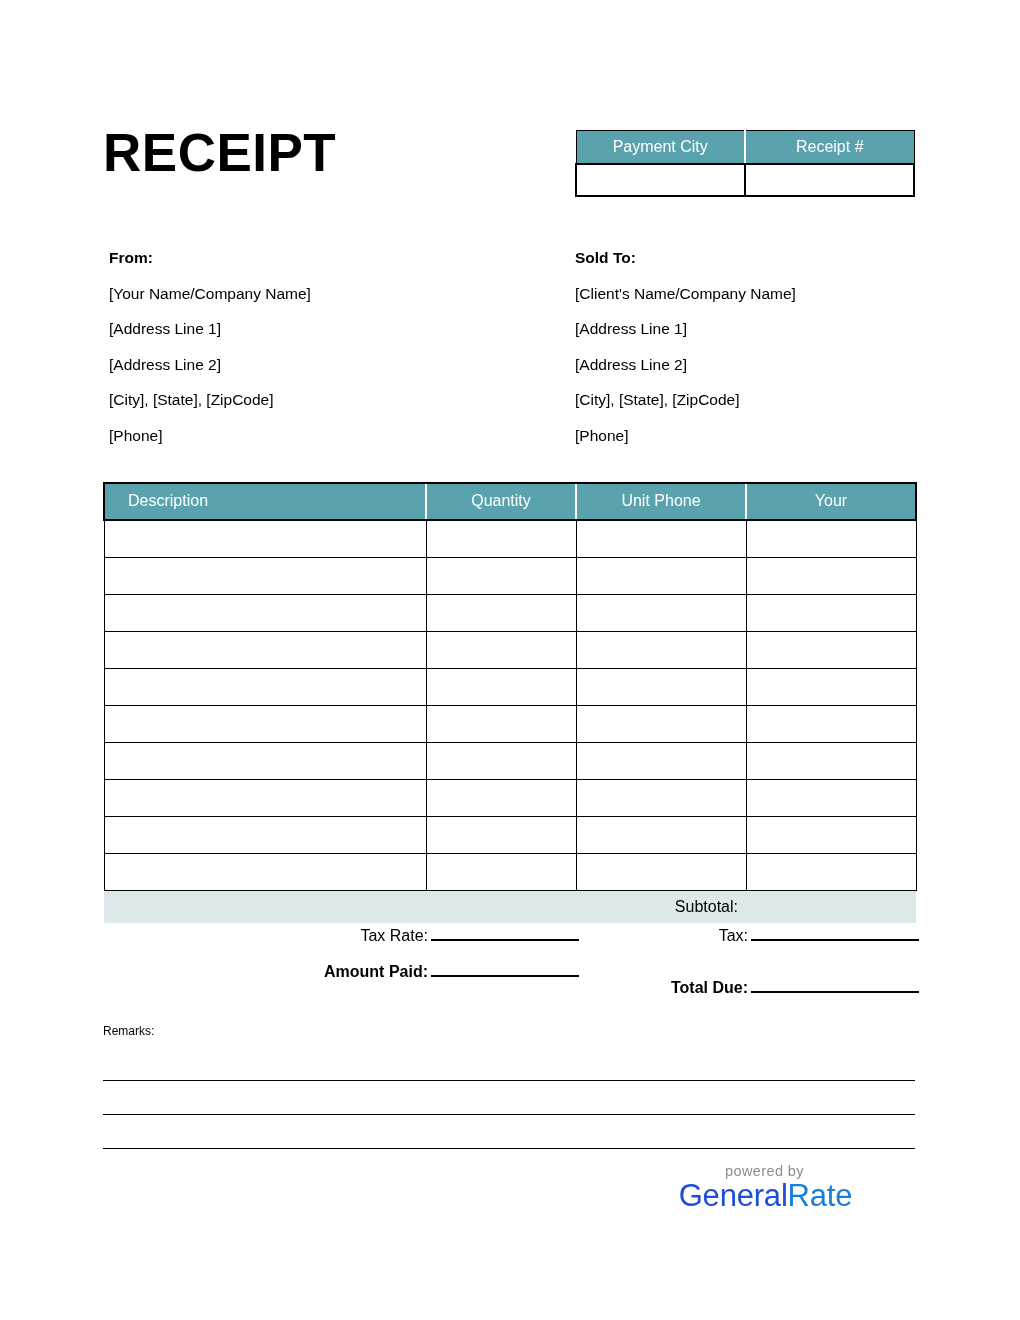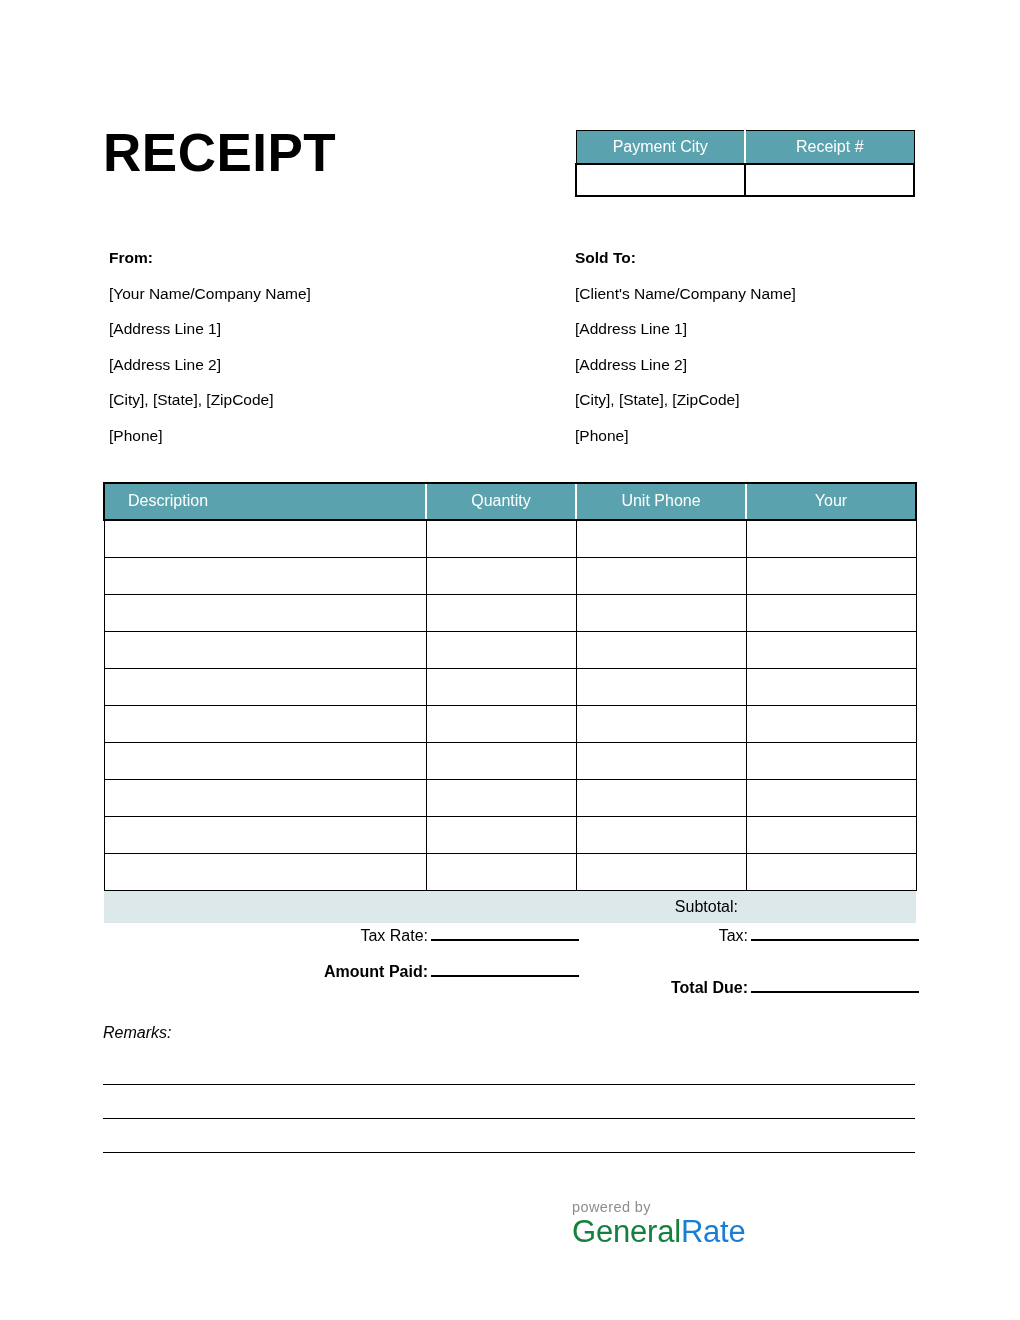--- a/index.html
+++ b/index.html
@@ -167,54 +167,52 @@
   .t-due     .tot-blank { width: 168px; margin-left: 3px; }
 
   
   .remarks {
     position: absolute;
     left: 103px;
     top: 1024px;
     width: 812px;
   }
   .remarks-label {
-    font-size: 16px;
+    font-size: 12px;
     margin-bottom: 11px;
-    font-style: italic;
   }
   .remarks-line {
     width: 812px;
     height: 0;
     border-bottom: 1.5px solid #000000;
   }
   .rl1 { margin-top: 42px; }
   .rl2 { margin-top: 33px; }
   .rl3 { margin-top: 33px; }
 
   
   .footer-logo {
     position: absolute;
-    left: 572px;
+    left: 608px;
     top: 1163px;
     width: 315px;
-    text-align: left;
-    margin-top: 36px;
+    text-align: center;
   }
   .powered {
     font-size: 14.5px;
     color: #8d8d8d;
     letter-spacing: 0.4px;
     margin-right: 2px;
   }
   .brand {
     font-size: 31px;
     line-height: 1.08;
     letter-spacing: -0.2px;
   }
-  .brand-general { color: #15803d; }
+  .brand-general { color: #1d4ed8; }
   .brand-blue { color: #1a7fd4; }
 </style>
 </head>
 <body>
 
 <div class="page">
 
   <div class="top-row">
 
     <div class="receipt-title">RECEIPT</div>

